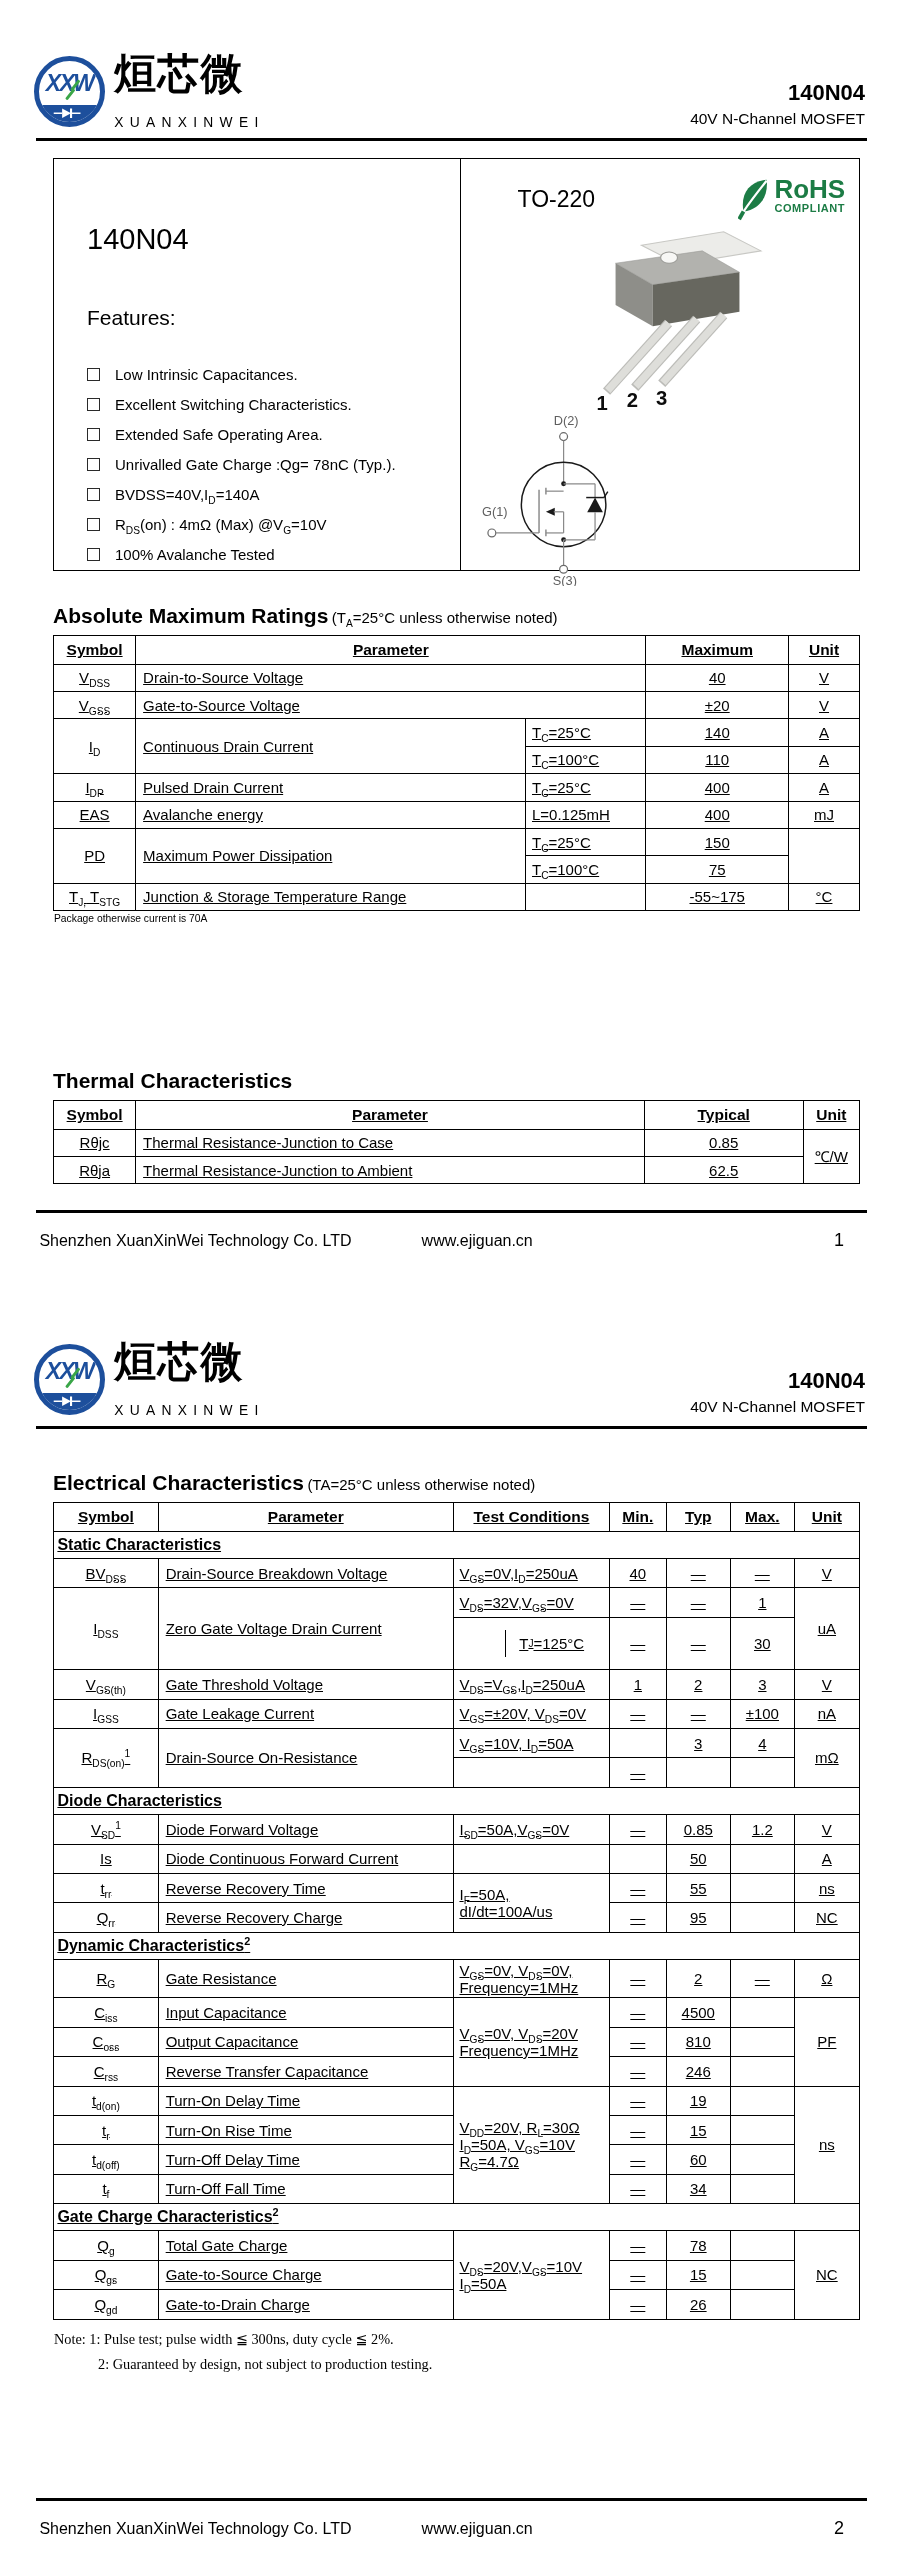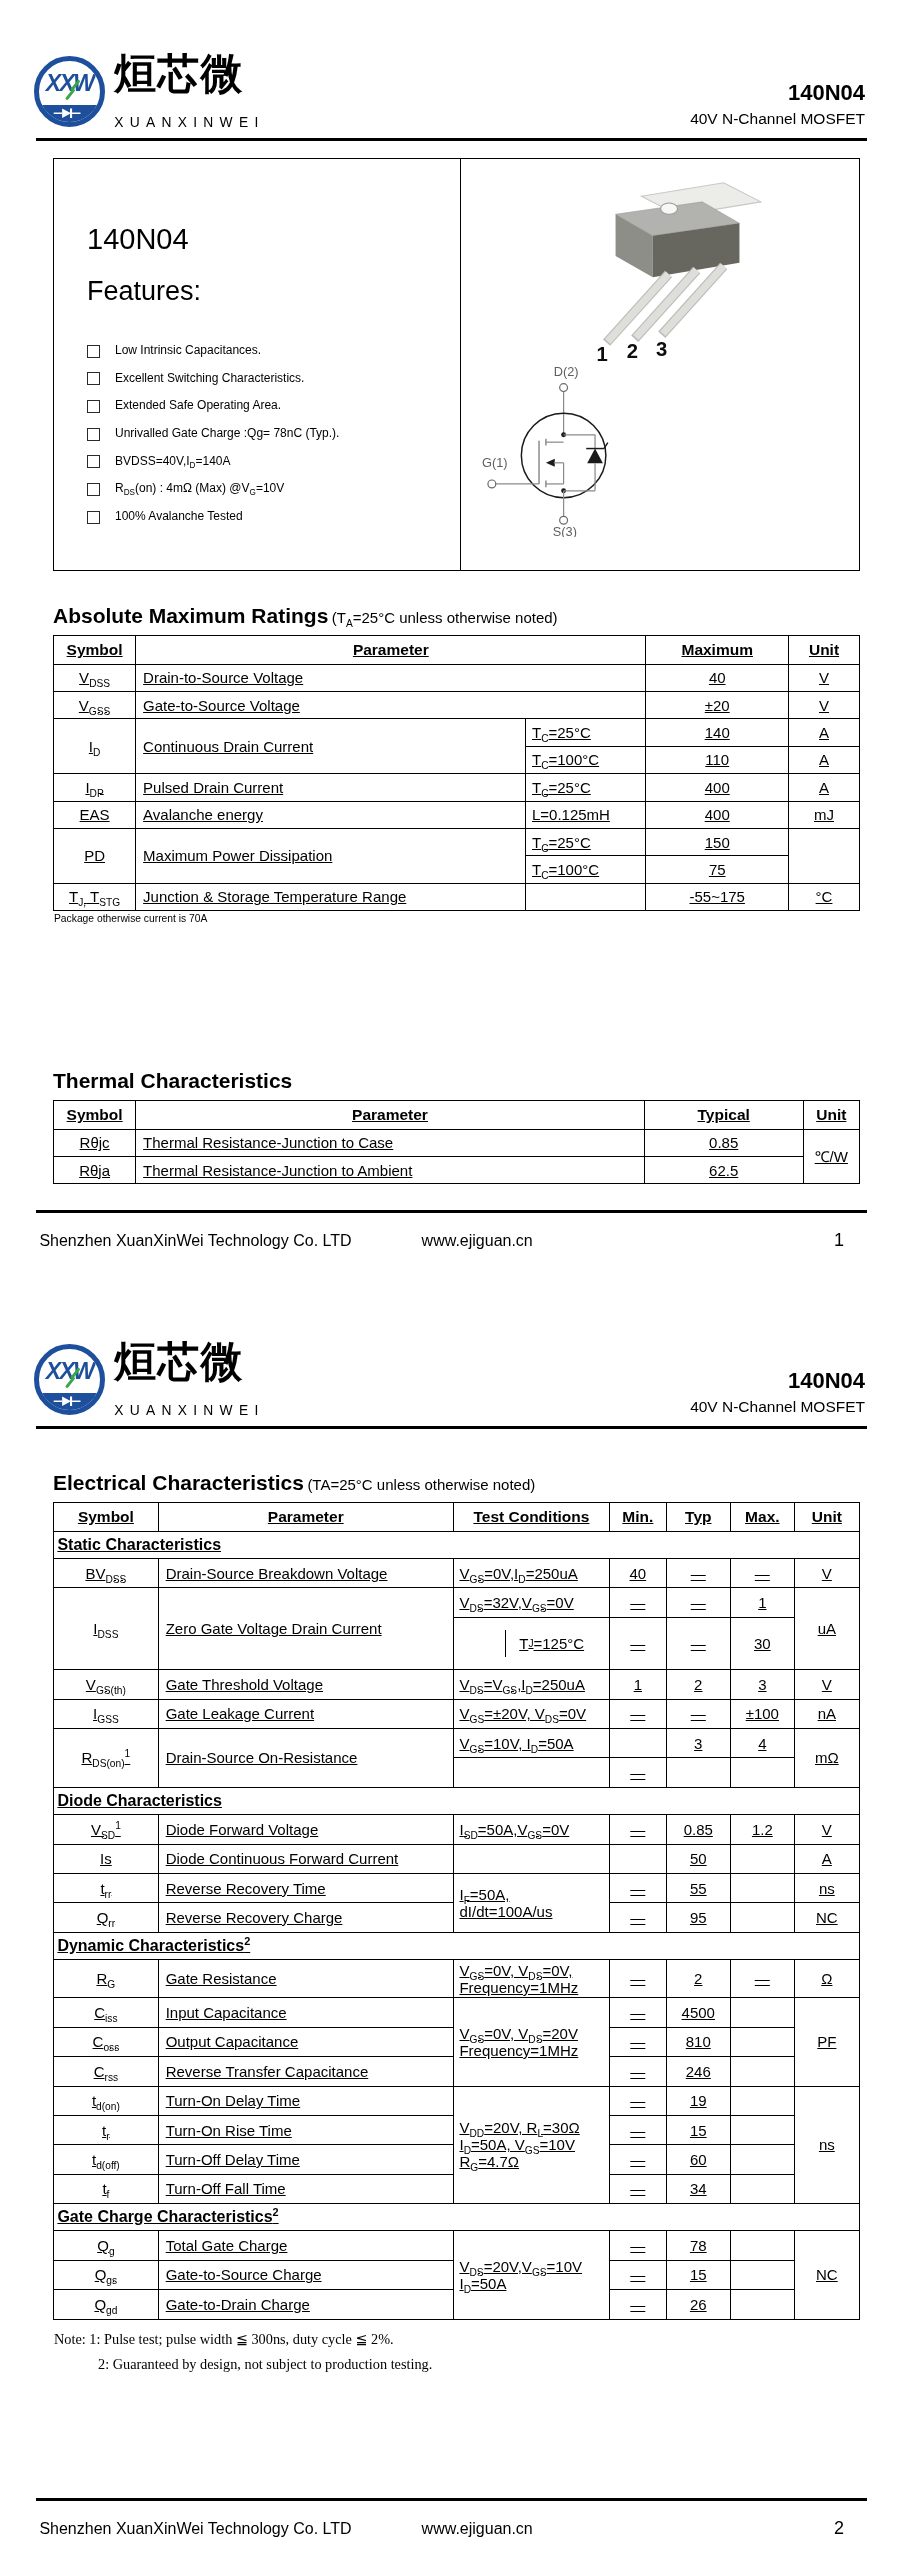--- a/index.html
+++ b/index.html
@@ -23,23 +23,23 @@
   .brand-latin{font-size:13.8px;font-weight:400;letter-spacing:6.3px;margin-top:20px;}
   .head-right{text-align:right;padding-bottom:2.3px;}
   .head-part{font-size:22px;font-weight:bold;line-height:1.2;}
   .head-tag{font-size:15.5px;margin-top:3.4px;}
   .head-rule{height:3.4px;background:#000;margin:8px 43px 0 36px;}
 
   
   .feat-box{margin:17px 50px 0 53px;border:1.7px solid #000;display:flex;height:411px;}
   .feat-left{width:50.5%;border-right:1.7px solid #000;padding:4.6px 17px 0 33px;box-sizing:border-box;}
   .feat-part{font-size:29px;margin-top:59px;}
-  .feat-head{font-size:27px;margin-top:20px;}
+  .feat-head{font-size:21px;margin-top:50px;}
   .feat-list{margin-top:36px;}
-  .feat-item{display:flex;align-items:flex-start;margin-bottom:13px;font-size:12px;}
+  .feat-item{display:flex;align-items:flex-start;margin-bottom:13px;font-size:15px;}
   .cbx{width:11px;height:11px;border:1.1px solid #2a2a2a;flex:none;margin:1.7px 15px 0 0;}
   .feat-right{flex:1;position:relative;box-sizing:border-box;padding-top:13.8px;}
   .pkg-top{display:flex;justify-content:space-between;align-items:flex-start;padding:3.4px 13.8px 0 57px;}
   .pkg-name{font-size:23px;margin-top:9.2px;}
   .rohs{display:flex;align-items:flex-start;}
   .rohs-text{margin-left:3.4px;}
   .rohs-title{font-size:26px;font-weight:800;line-height:0.95;}
   .rohs-sub{font-size:11px;font-weight:800;letter-spacing:0.6px;margin-top:1.1px;}
   .pkg-img{text-align:center;margin-top:3.4px;}
   .schem-row{display:flex;margin-top:1.1px;padding-left:20.7px;}
@@ -143,20 +143,34 @@
             <span>R<sub>DS</sub>(on) : 4mΩ (Max) @V<sub>G</sub>=10V</span>
           </div>
         <div class="feat-item">
             <span class="cbx"></span>
             <span>100% Avalanche Tested</span>
           </div>
       </div>
     </div>
 
     <div class="feat-right">
+      <div class="pkg-top">
+        <div class="pkg-name">TO-220</div>
+        <div class="rohs" style="color:#1c7c45;">
+          <svg width="33" height="46" viewBox="0 0 60 82">
+            <path d="M52,4 C20,8 4,30 10,62 C40,58 56,34 52,4 Z" fill="#1c7c45"></path>
+            <path d="M10,62 C22,44 36,26 52,6" stroke="#ffffff" stroke-width="4" fill="none"></path>
+            <path d="M10,62 L2,76" stroke="#1c7c45" stroke-width="7"></path>
+          </svg>
+          <div class="rohs-text">
+            <div class="rohs-title">RoHS</div>
+            <div class="rohs-sub">COMPLIANT</div>
+          </div>
+        </div>
+      </div>
 
       <div class="pkg-img">
         <svg width="259" height="186" viewBox="0 0 460 330">
           <polygon points="198,34 344,10 410,44 264,68" fill="#ecece9" stroke="#c8c8c4" stroke-width="2"></polygon>
           <polygon points="152,66 306,44 372,82 218,104" fill="#b2b2ae" stroke="#9a9a96" stroke-width="1"></polygon>
           <ellipse cx="247" cy="56" rx="15" ry="10" fill="#f7f7f5" stroke="#9a9a96" stroke-width="2"></ellipse>
           <polygon points="152,66 218,104 218,178 152,140" fill="#8e8e89"></polygon>
           <polygon points="218,104 372,82 372,152 218,178" fill="#67675f"></polygon>
           <line x1="246" y1="172" x2="136" y2="294" stroke="#bcbcb8" stroke-width="17"></line>
           <line x1="296" y1="165" x2="186" y2="287" stroke="#bcbcb8" stroke-width="17"></line>

